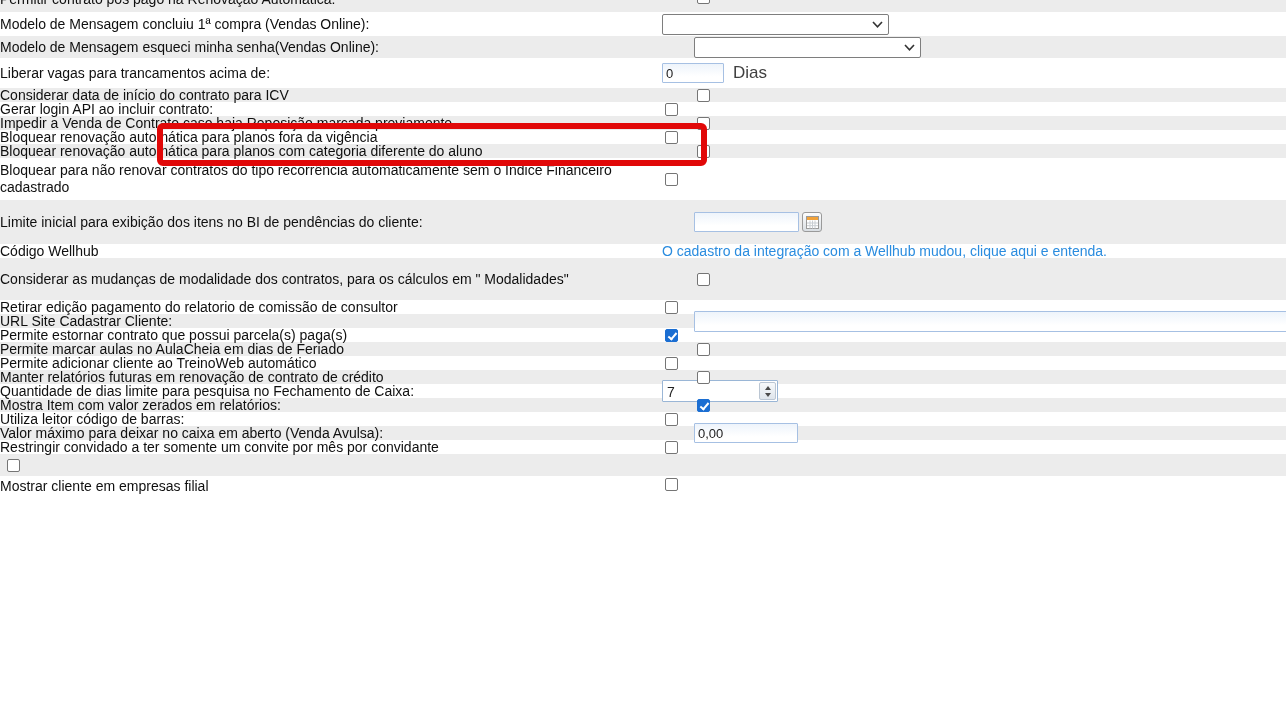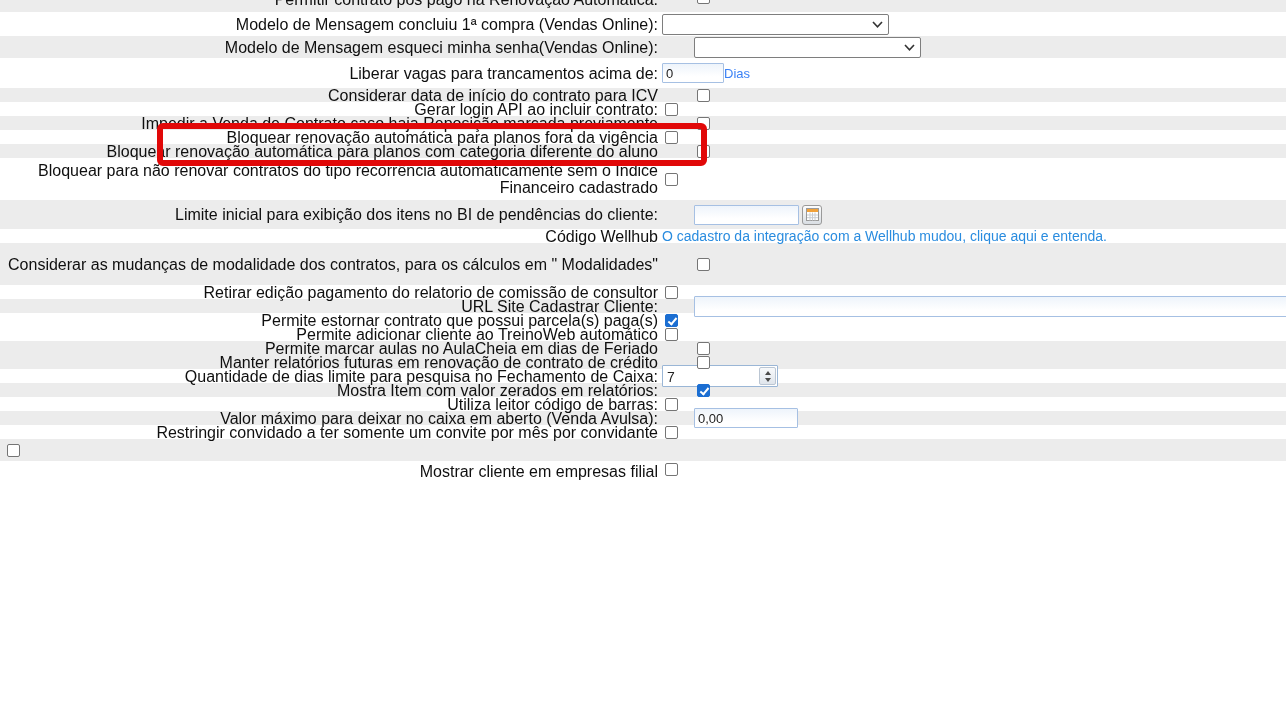--- a/index.html
+++ b/index.html
@@ -4,24 +4,24 @@
 <style>
   html,body{margin:0;padding:0;}
   body{
     width:1286px;height:712px;overflow:hidden;background:#fff;
     font-family:"Liberation Sans", sans-serif;
   }
   .page{width:1286px;}
   .row{display:flex;align-items:center;width:100%;box-sizing:border-box;}
   .row.stripe{background:var(--stripe);gap:32px;}
   .h12{height:12px}.h22{height:22px}.h24{height:24px}.h28{height:14px}
-  .h30{height:30px}.h32{height:29px}.h42{height:42px}
+  .h30{height:30px}.h32{height:44px}.h42{height:42px}
   .lbl{
-    flex:0 0 658px;width:658px;text-align:right;
-    font-size:16px;line-height:17px;color:#0f0f0f;
+    flex:0 0 658px;width:658px;
+    font-size:14px;line-height:17px;color:#0f0f0f;
   }
   .ctrl{flex:1;display:flex;align-items:center;padding-left:4px;}
   
   .cb{
     width:13px;height:13px;flex:0 0 13px;box-sizing:border-box;
     border:1px solid #757575;border-radius:2px;background:#fff;margin-left:3px;
     position:relative;
   }
   .cb.checked{background:var(--accent);border-color:var(--accent);}
   .cb.checked::after{
@@ -36,21 +36,21 @@
   }
   
   .ti{
     height:20px;box-sizing:border-box;border:1px solid #a6c0e3;
     background:linear-gradient(#eef4fb,#ffffff 70%);
     font-family:"Liberation Sans",sans-serif;font-size:13px;color:#222;
     padding:0 3px;border-radius:1px;
   }
   .w62{width:62px}.w104{width:104px}.w105{width:105px}
   .w596{width:596px;height:21px}
-  .suffix{font-size:13px;color:#3b82f6;}
+  .suffix{font-size:17px;margin-left:9px;color:#404040;}
   
   .calbtn{
     width:20px;height:20px;margin-left:3px;box-sizing:border-box;
     border:1px solid #9a9a9a;border-radius:3px;
     background:linear-gradient(#fdfdfd,#d9dee3);
     display:flex;align-items:center;justify-content:center;padding:0;cursor:pointer;
   }
   
   .numwrap{
     width:116px;height:22px;box-sizing:border-box;border:1px solid #9ab6d6;
@@ -194,28 +194,28 @@
         <div class="ctrl">
           <input class="ti w596" value="" style="">
         </div>
       </div>
       <div class="row h28">
         <div class="lbl">Permite estornar contrato que possui parcela(s) paga(s)</div>
         <div class="ctrl">
           <span class="cb checked"></span>
         </div>
       </div>
+      <div class="row h28 stripe">
+        <div class="lbl">Permite marcar aulas no AulaCheia em dias de Feriado</div>
+        <div class="ctrl">
+          <span class="cb"></span>
+        </div>
+      </div>
       <div class="row h28">
         <div class="lbl">Permite adicionar cliente ao TreinoWeb automático</div>
-        <div class="ctrl">
-          <span class="cb"></span>
-        </div>
-      </div>
-      <div class="row h28 stripe">
-        <div class="lbl">Permite marcar aulas no AulaCheia em dias de Feriado</div>
         <div class="ctrl">
           <span class="cb"></span>
         </div>
       </div>
       <div class="row h28 stripe">
         <div class="lbl">Manter relatórios futuras em renovação de contrato de crédito</div>
         <div class="ctrl">
           <span class="cb"></span>
         </div>
       </div>

